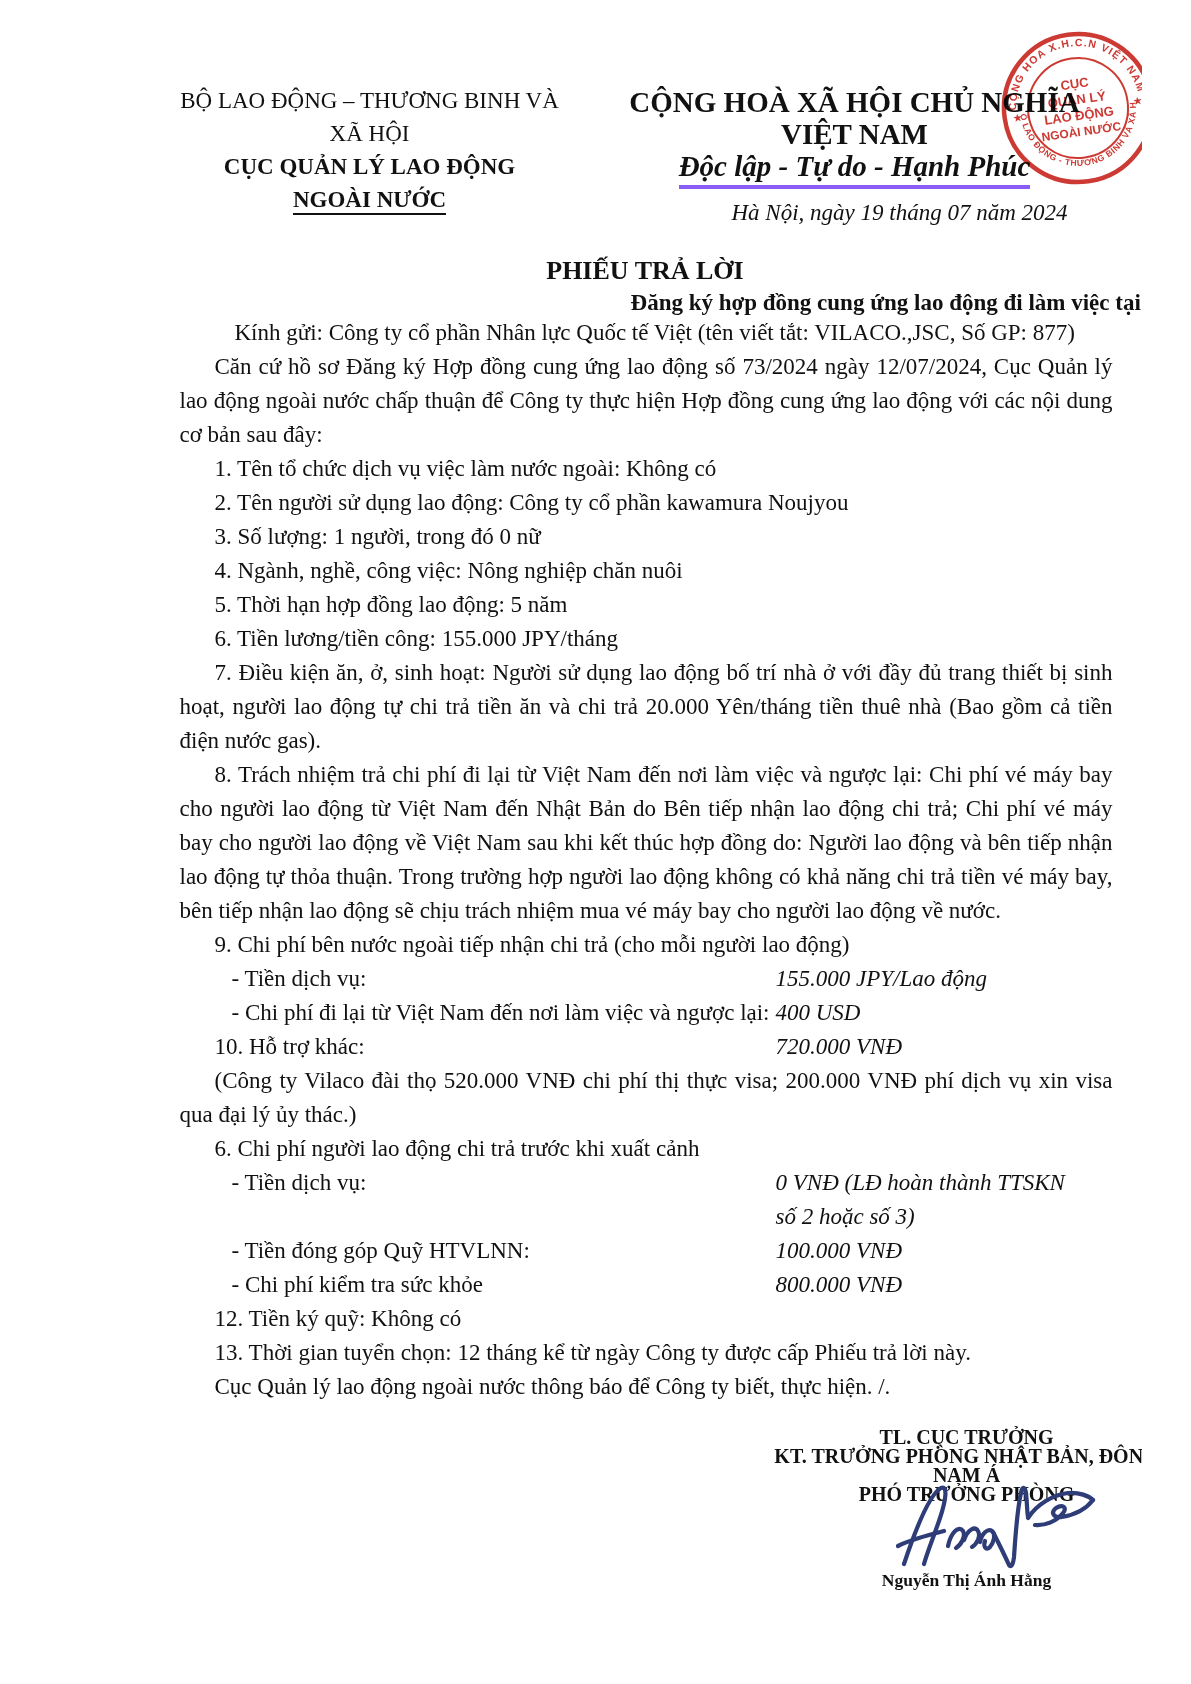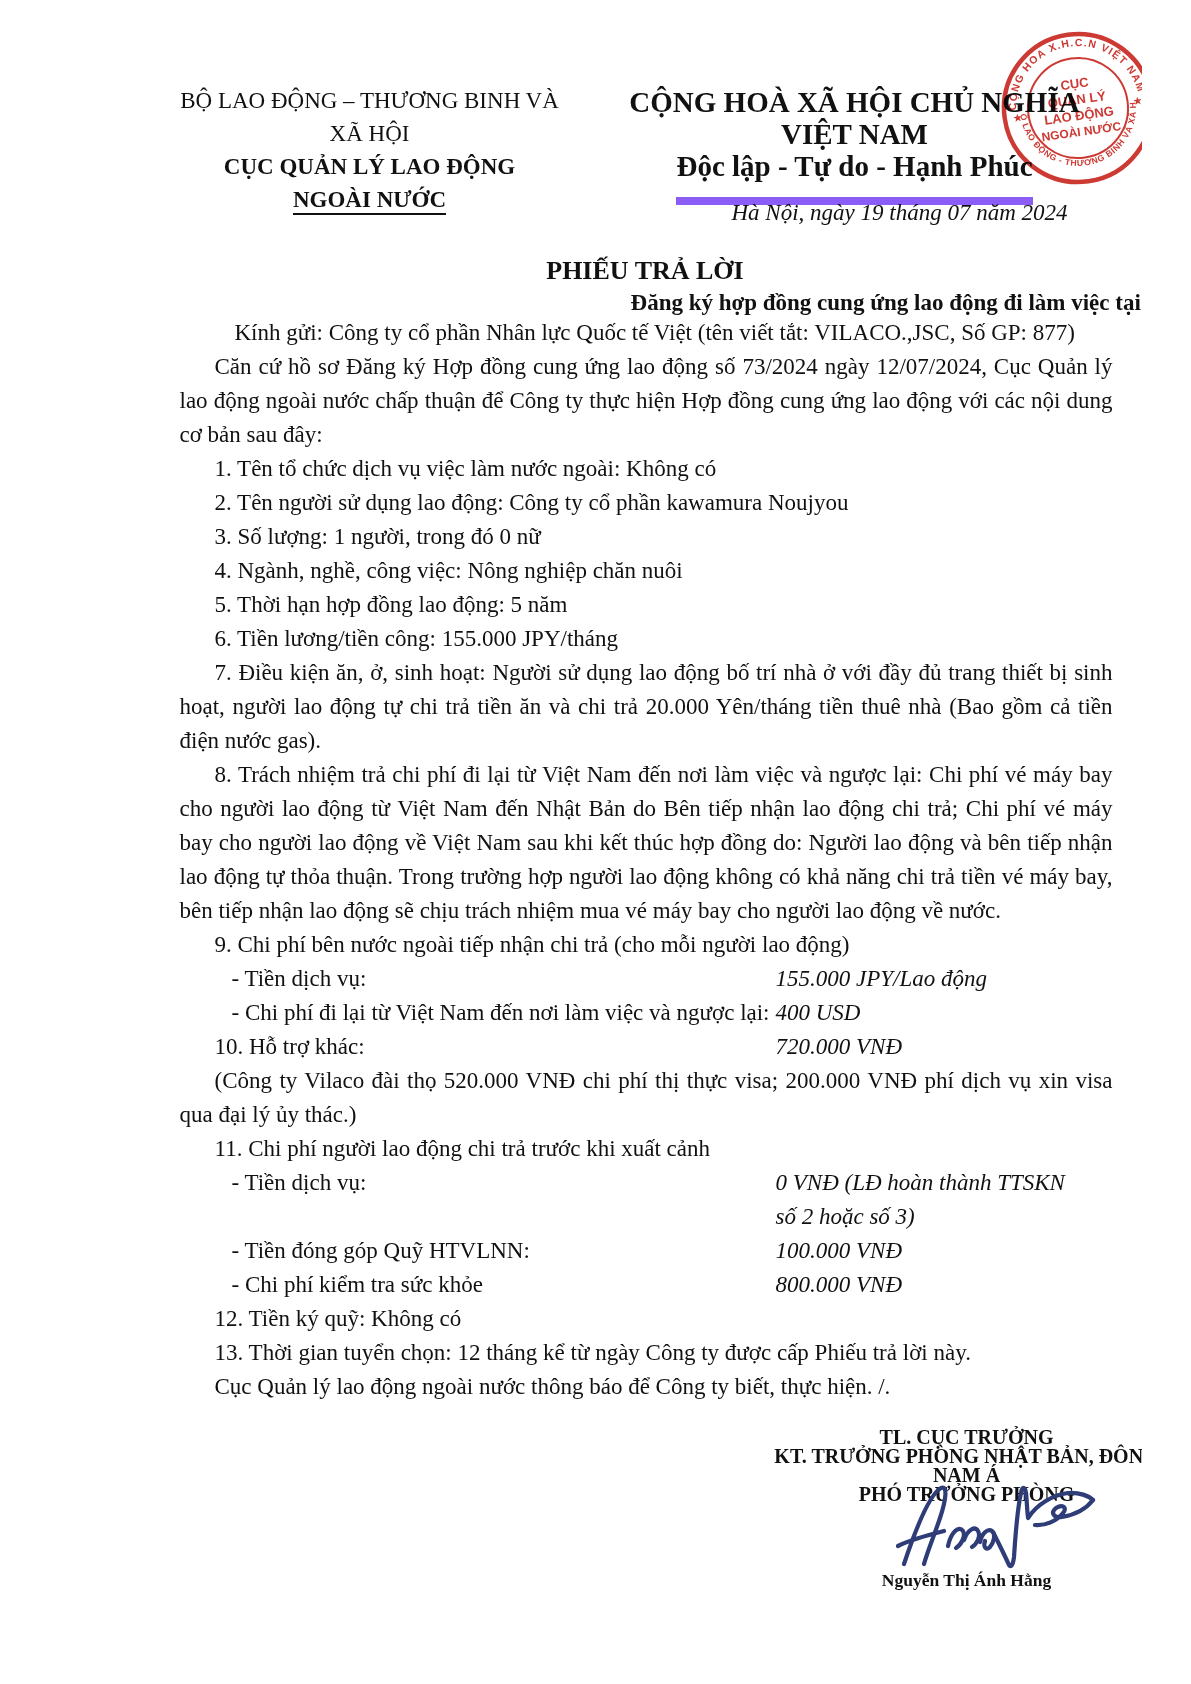--- a/index.html
+++ b/index.html
@@ -10,21 +10,21 @@
     overflow:hidden;
   }
   
   .hdr-left  { position:absolute; left:130px; top:84px; width:380px; text-align:center;
                font-size:23px; line-height:33px; }
   .hdr-left .b { font-weight:bold; }
   .hdr-left .u { font-weight:bold; }
   .hdr-left .u span { border-bottom:2px solid #111; padding-bottom:1px; }
   .hdr-right { position:absolute; left:545px; top:86px; width:520px; text-align:center;
                font-size:29px; line-height:32px; font-weight:bold; }
-  .hdr-right .motto span { border-bottom:8px solid #8b5cf6; padding-bottom:15px; }
+  .hdr-right .motto span { border-bottom:4px solid #8b5cf6; padding-bottom:3px;font-style:italic; }
   .date-line { position:absolute; left:630px; top:200px; width:440px; text-align:center;
                font-style:italic; font-size:23px; }
   .doc-number{ position:absolute; left:177px; top:236px; font-size:23px; }
   .stamp     { position:absolute; left:950px; top:30px; width:156px; height:156px;
                mix-blend-mode:multiply; opacity:.93; }
   
   .title    { position:absolute; left:0; top:256px; width:1191px; text-align:center;
               font-weight:bold; font-size:26px; }
   .subtitle { position:absolute; left:0; top:290px; width:1191px; text-align:right;
               font-weight:bold; font-size:23px; }
@@ -118,21 +118,21 @@
       <span class="lbl">- Chi phí đi lại từ Việt Nam đến nơi làm việc và ngược lại:</span>
       <span class="val">400 USD</span>
     </div>
 
     <div class="row">
       <span class="lbl0">10. Hỗ trợ khác:</span>
       <span class="val">720.000 VNĐ</span>
     </div>
     <p class="ind35 just">(Công ty Vilaco đài thọ 520.000 VNĐ chi phí thị thực visa;  200.000 VNĐ phí dịch vụ xin visa qua đại lý ủy thác.)</p>
 
-    <p class="li">11. Chi phí người lao động chi trả trước khi xuất cảnh</p>
+    <p class="li">6. Chi phí người lao động chi trả trước khi xuất cảnh</p>
     <div class="row tall">
       <span class="lbl">- Tiền dịch vụ:</span>
       <span class="val">
         <span style="display:block">0 VNĐ (LĐ hoàn thành TTSKN</span>
         <span style="display:block">số 2 hoặc số 3)</span>
       </span>
     </div>
     <div class="row">
       <span class="lbl">- Tiền đóng góp Quỹ HTVLNN:</span>
       <span class="val">100.000 VNĐ</span>

